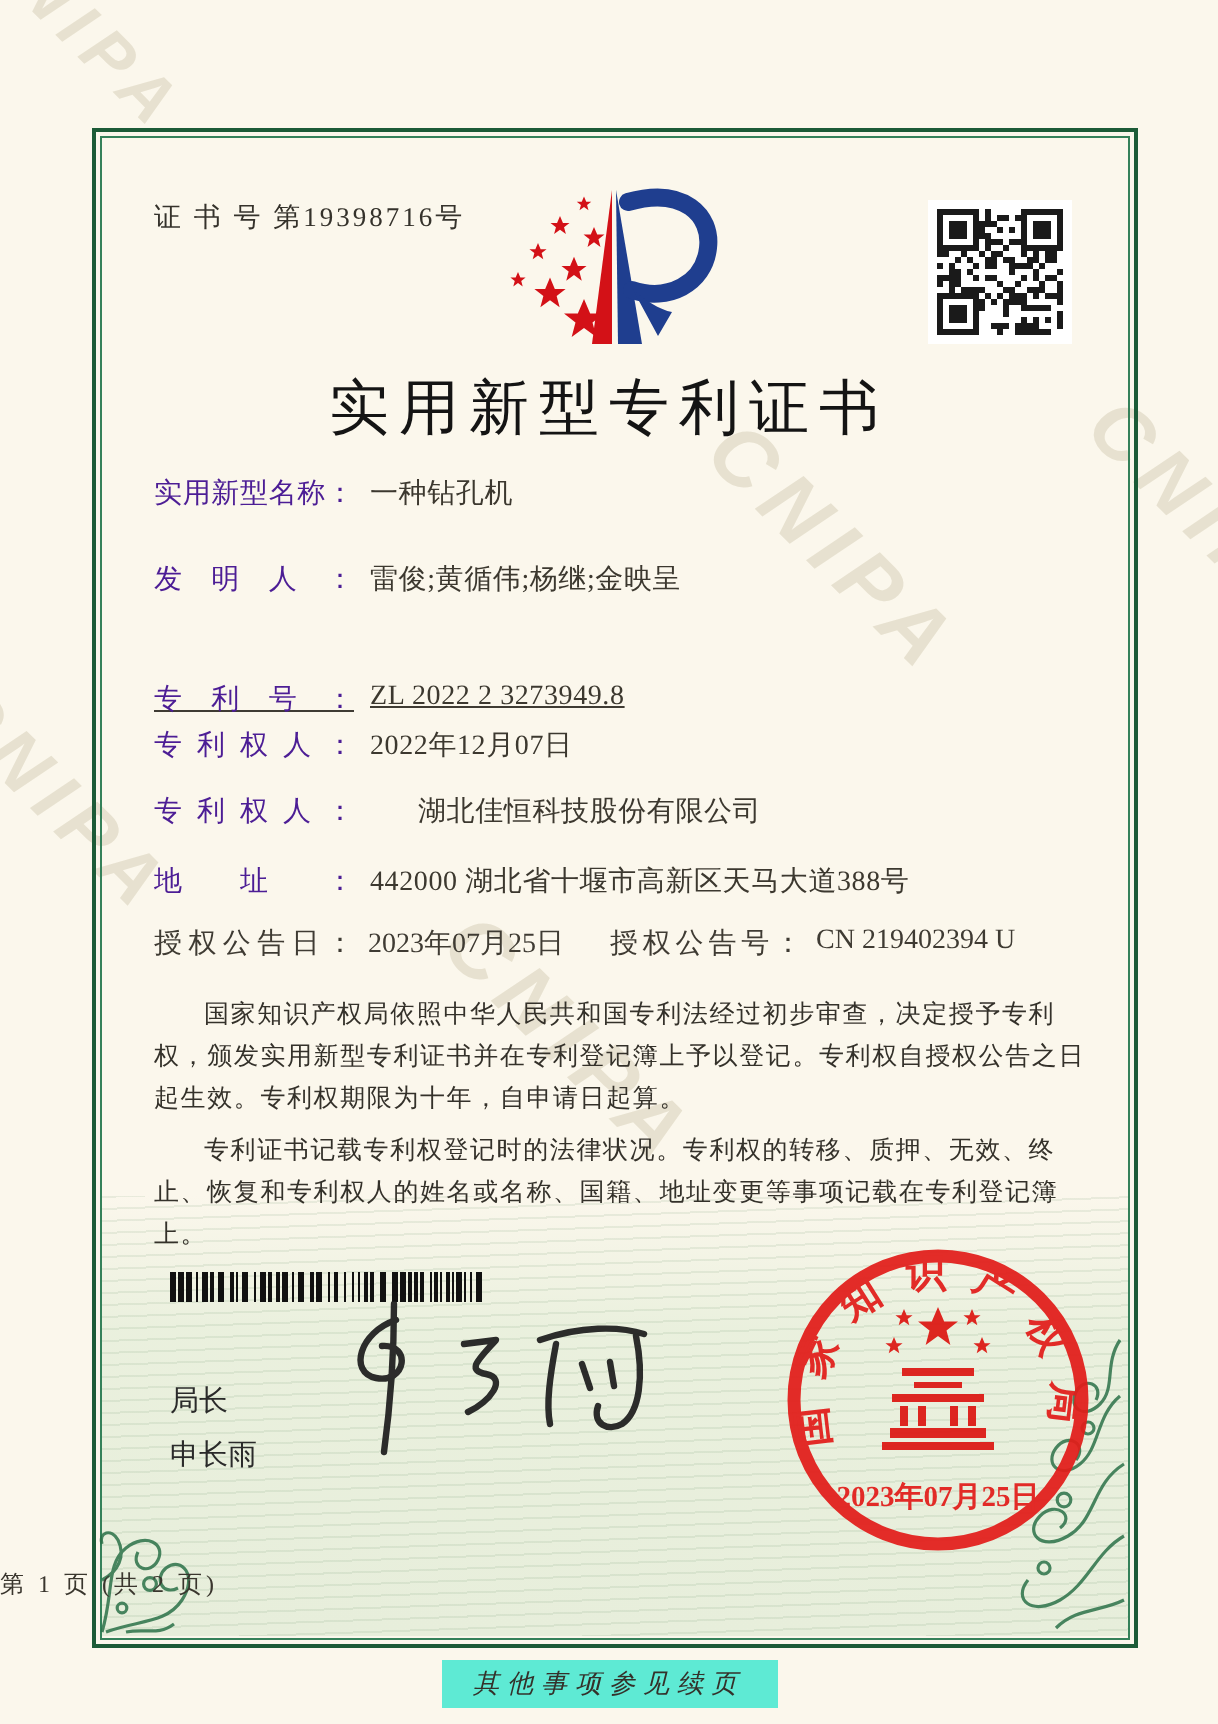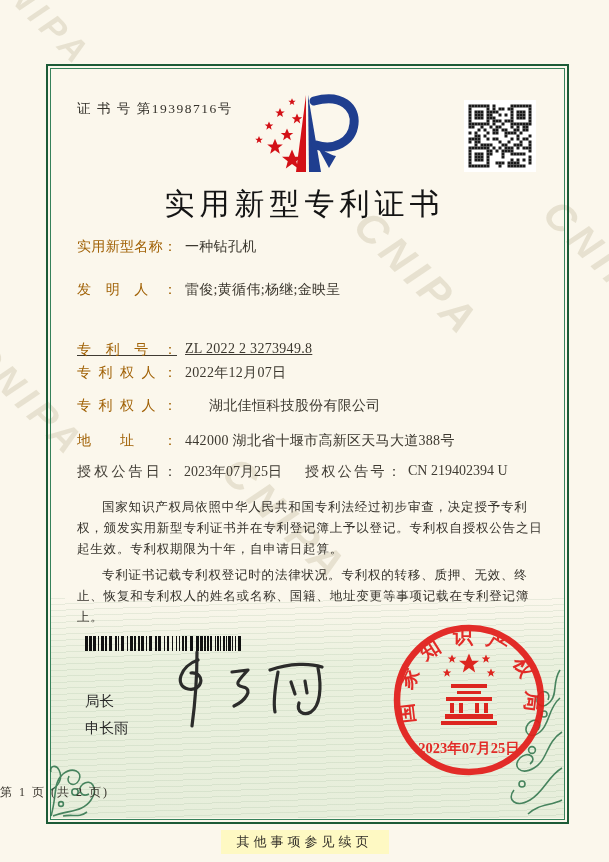--- a/index.html
+++ b/index.html
@@ -40,21 +40,21 @@
     font-size:13.5px;letter-spacing:1.5px;color:#35322b;
   }
   .title{
     position:absolute;left:0;right:0;top:184px;z-index:3;
     text-align:center;font-size:30px;font-weight:400;color:#141414;
     letter-spacing:5px;
   }
   .qrbox{position:absolute;left:464px;top:100px;width:72px;height:72px;background:#ffffff;z-index:3;}
   .fields{position:absolute;left:77px;top:238px;width:470px;z-index:3;font-size:14px;}
   .row{position:absolute;left:0;display:flex;white-space:nowrap;}
-  .lbl{width:100px;text-align:justify;text-align-last:justify;color:#a16207;}
+  .lbl{width:100px;text-align:justify;text-align-last:justify;color:#4c1d95;}
   .val{margin-left:8px;letter-spacing:0.3px;color:#3c382f;}
   .grow{position:absolute;left:0;top:225px;width:470px;height:20px;}
   .g0{position:absolute;left:0;width:100px;text-align:justify;text-align-last:justify;}
   .g1{position:absolute;left:107px;}
   .g2{position:absolute;left:228px;width:96px;text-align:justify;text-align-last:justify;}
   .g3{position:absolute;left:331px;}
   .paras{
     position:absolute;left:77px;top:497px;width:468px;z-index:3;
     font-size:12.5px;line-height:1.68;letter-spacing:0.8px;
     color:#34312a;
@@ -66,22 +66,22 @@
     font-size:14.5px;color:#2a2a2a;line-height:27px;
   }
   .sig{position:absolute;left:158px;top:646px;z-index:3;}
   .seal{position:absolute;left:389px;top:620px;z-index:4;}
   .pageno{
     position:absolute;left:0;right:0;top:784px;z-index:3;
     font-size:12px;letter-spacing:2px;color:#3a362e;
   }
   .note-wrap{position:absolute;left:0;right:0;top:830px;z-index:3;text-align:center;}
   .note{
-    display:inline-block;background:#fef9c3;padding:3px 16px;
-    font-size:13px;letter-spacing:4px;color:#34312a;
+    display:inline-block;background:#5eead4;padding:3px 16px;
+    font-size:13px;font-style:italic;letter-spacing:4px;color:#34312a;
   }
   .ornament{position:absolute;z-index:2;pointer-events:none;}
   .logo{position:absolute;left:246px;top:88px;z-index:3;}
   .barcode{position:absolute;left:85px;top:636px;z-index:3;}
 </style>
 </head>
 <body>
 
 <div class="wm" style="left:-28px;top:-6px;font-size:34px;">CNIPA</div>
 <div class="wm" style="left:338px;top:250px;font-size:42px;">CNIPA</div>

